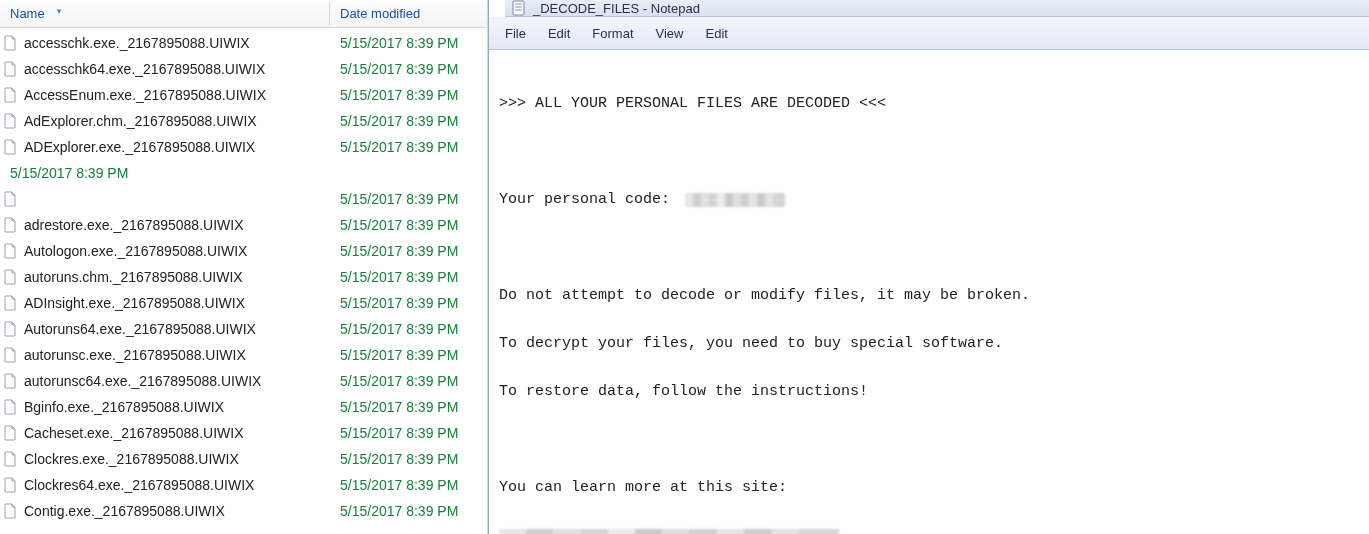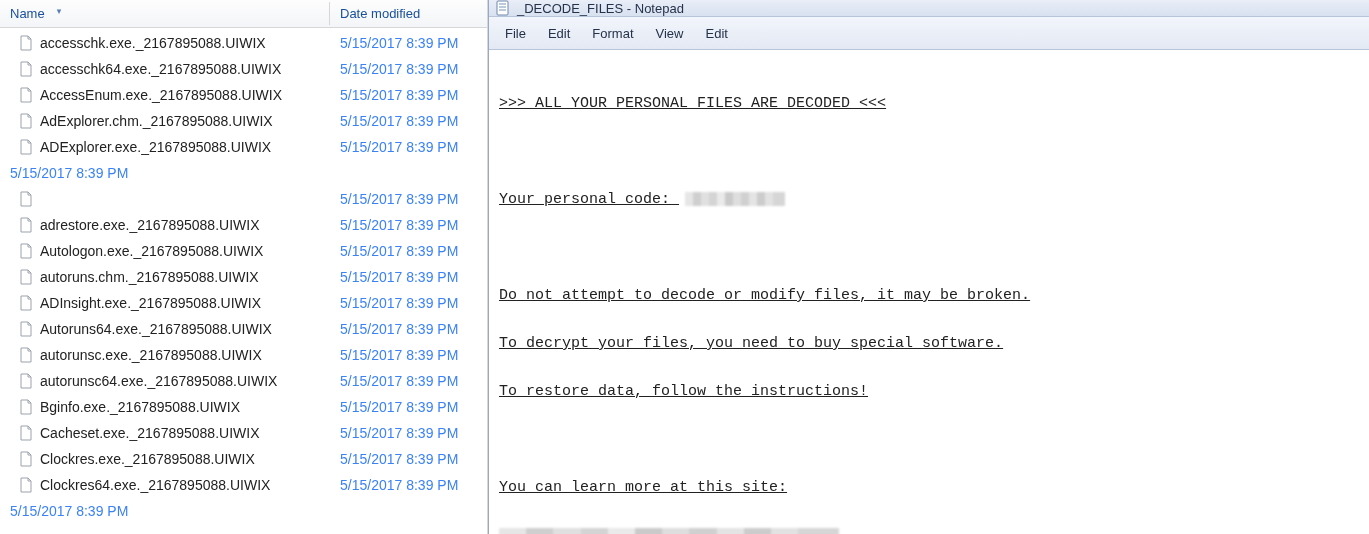--- a/index.html
+++ b/index.html
@@ -58,28 +58,28 @@
     align-items: center;
     height: 26px;
     font-size: 14px;
     color: #222;
   }
   .file-name-cell {
     display: flex;
     align-items: flex-start;
     gap: 6px;
     width: 330px;
-    padding-left: 18px;
+    padding-left: 2px;
     white-space: nowrap;
     overflow: hidden;
   }
   .file-date-cell {
     flex: 1;
     padding-left: 10px;
-    color: #3b82f6;
+    color: #15803d;
     white-space: nowrap;
   }
   .file-icon svg { display: block; }
 
   
   .notepad {
     flex: 1;
     height: 100%;
     display: flex;
     flex-direction: column;
@@ -89,20 +89,21 @@
   .np-titlebar {
     height: 24px;
     background: linear-gradient(#e9eef7, #d8e1f0);
     border-bottom: 1px solid #b8c4d9;
     display: flex;
     align-items: center;
     gap: 6px;
     padding: 0 6px;
     font-size: 13px;
     color: #24324a;
+    margin-left: 16px;
   }
   .np-titlebar .np-title { white-space: nowrap; }
   .np-appicon svg { display:block; }
 
   .np-menubar {
     height: 24px;
     background: linear-gradient(#f2f5fb, #e3e9f4);
     border-bottom: 1px solid #b8c4d9;
     display: flex;
     align-items: center;
@@ -119,21 +120,21 @@
   .np-content {
     flex: 1;
     padding: 14px 10px;
     font-family: "Courier New", monospace;
     font-size: 15px;
     line-height: 16px;
     color: #222;
     white-space: pre;
     position: relative;
   }
-  .np-line { display: flex; gap: 6px; height: 16px; text-decoration: underline; }
+  .np-line { display: flex; align-items: center; gap: 6px; height: 16px; }
   .np-blank { height: 16px; }
 
   .redact {
     display: inline-block;
     height: 14px;
     vertical-align: middle;
     
     background: linear-gradient(90deg,
       #e6e6e6 0 8%, #cfcfcf 8% 16%, #e0e0e0 16% 24%, #d4d4d4 24% 32%,
       #eaeaea 32% 40%, #cacaca 40% 48%, #dedede 48% 56%, #d0d0d0 56% 64%,
@@ -355,20 +356,29 @@
             <svg width="16" height="16" viewBox="0 0 16 16">
               <path d="M3 1 h7 l3 3 v11 h-10 z" fill="#ffffff" stroke="#9aa3ad"></path>
               <path d="M10 1 v3 h3" fill="none" stroke="#9aa3ad"></path>
             </svg>
           </span>
           <span>Clockres64.exe._2167895088.UIWIX</span>
         </div>
         <div class="file-date-cell">5/15/2017 8:39 PM</div>
       </div>
       <div class="file-row">
+        <div class="file-name-cell">
+          <span class="file-icon">
+            <svg width="16" height="16" viewBox="0 0 16 16">
+              <path d="M3 1 h7 l3 3 v11 h-10 z" fill="#ffffff" stroke="#9aa3ad"></path>
+              <path d="M10 1 v3 h3" fill="none" stroke="#9aa3ad"></path>
+            </svg>
+          </span>
+          <span>Contig.exe._2167895088.UIWIX</span>
+        </div>
         <div class="file-date-cell">5/15/2017 8:39 PM</div>
       </div>
     </div>
 </div>
 
 <div class="notepad">
   <div class="np-titlebar">
     <span class="np-appicon">
       <svg width="16" height="16" viewBox="0 0 16 16">
         <rect x="2" y="1" width="11" height="14" rx="1" fill="#fefefe" stroke="#6f87ad"></rect>

